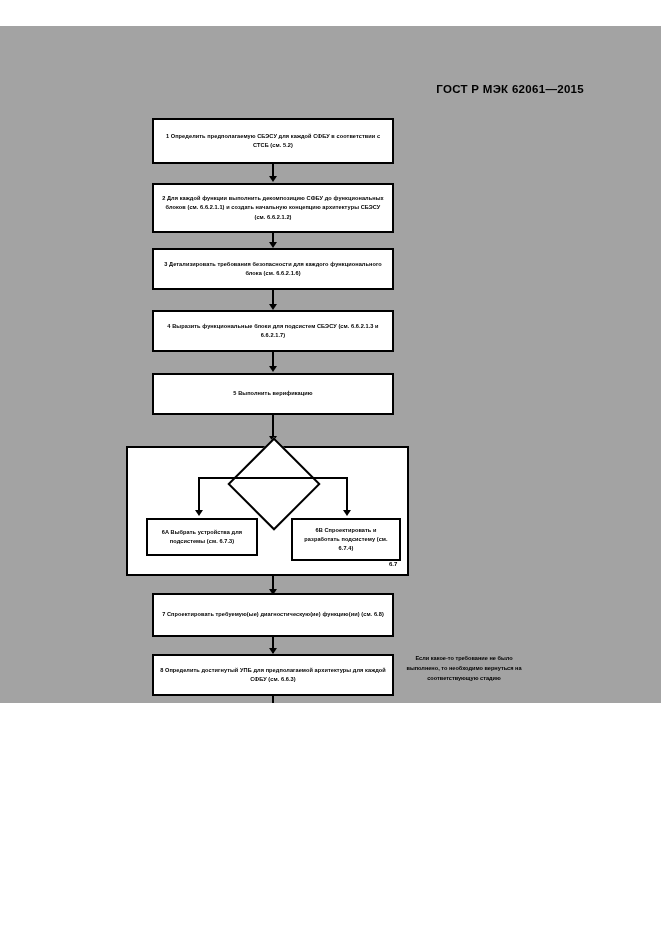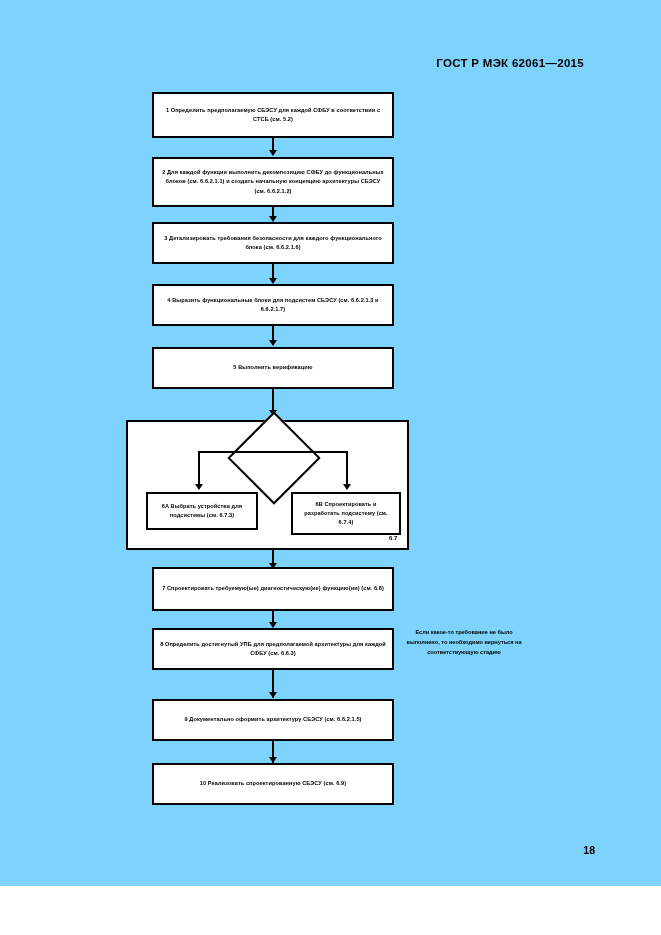--- a/index.html
+++ b/index.html
@@ -7,23 +7,24 @@
     padding: 0;
     background: #ffffff;
   }
   body {
     font-family: "Liberation Sans", sans-serif;
     color: #000000;
   }
   #page {
     position: relative;
     width: 661px;
-    height: 886px;
-    background: #7dd3fc;
+    height: 677px;
+    background: #a3a3a3;
     overflow: hidden;
+    margin-top: 26px;
   }
 
   
   #doc-header {
     position: absolute;
     top: 57px;
     right: 77px;
     font-size: 11.5px;
     font-weight: bold;
     letter-spacing: 0.3px;

